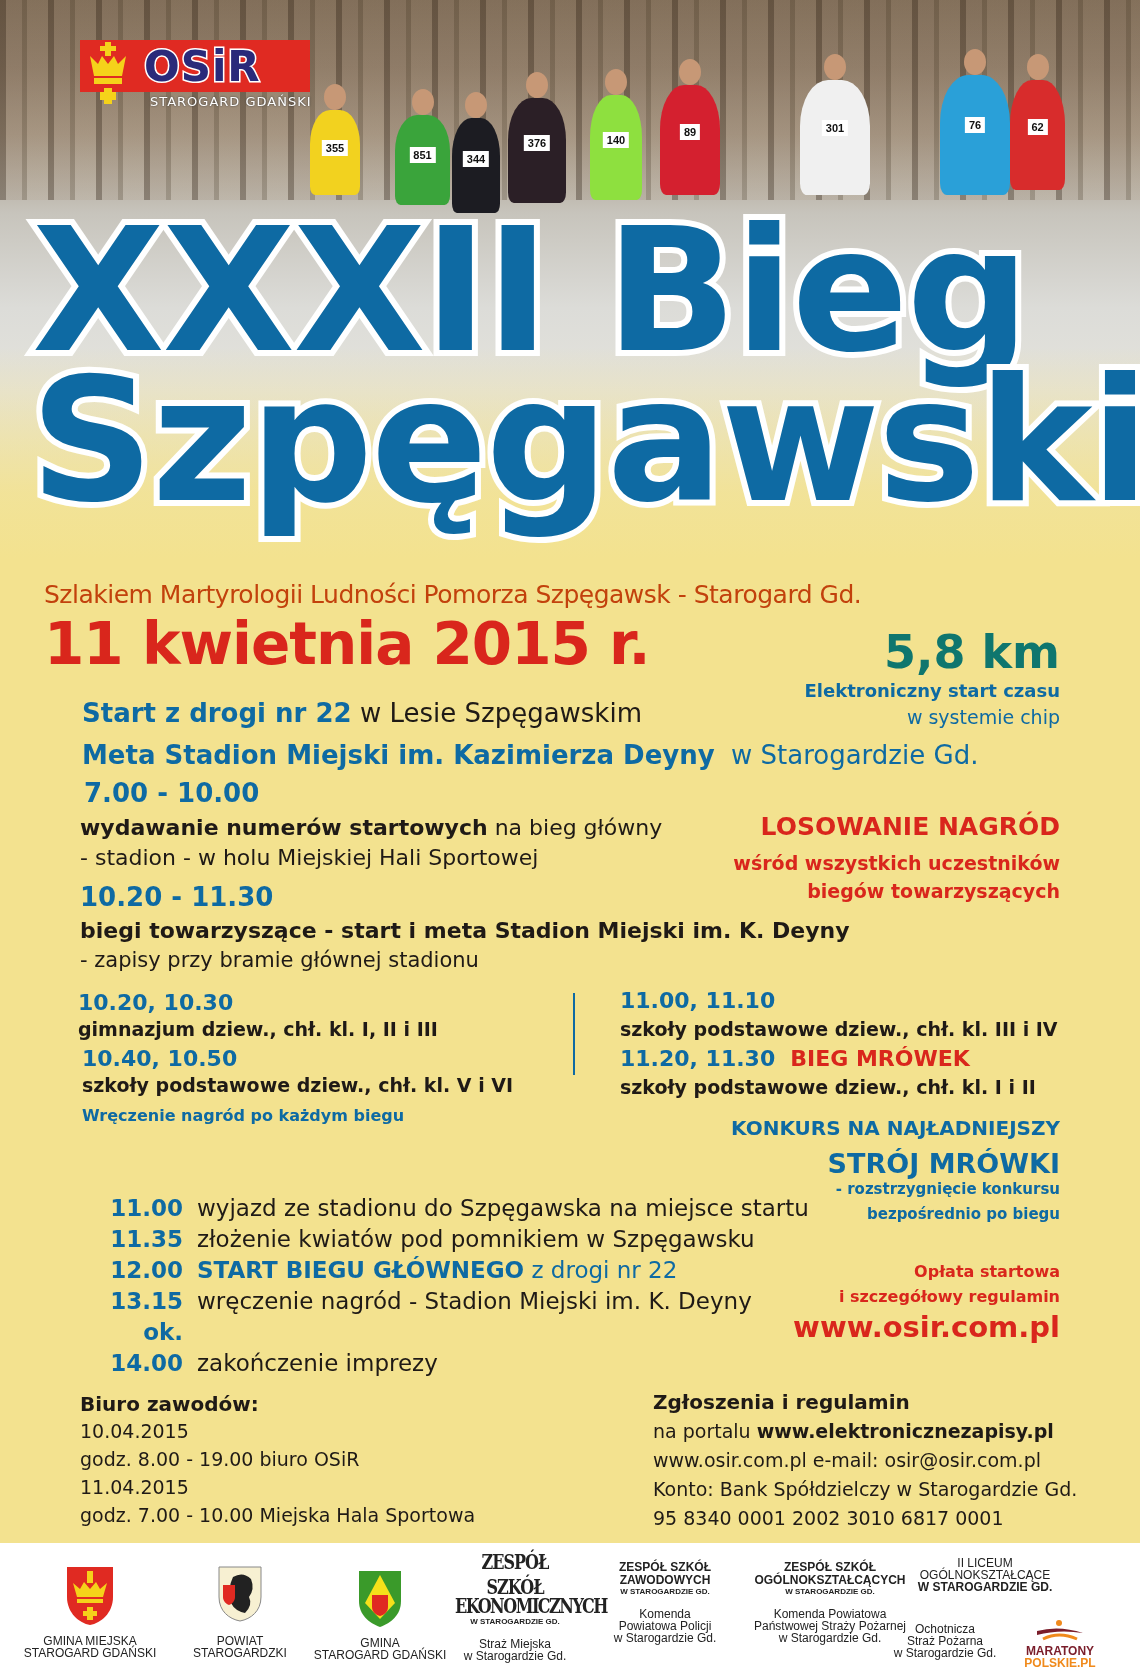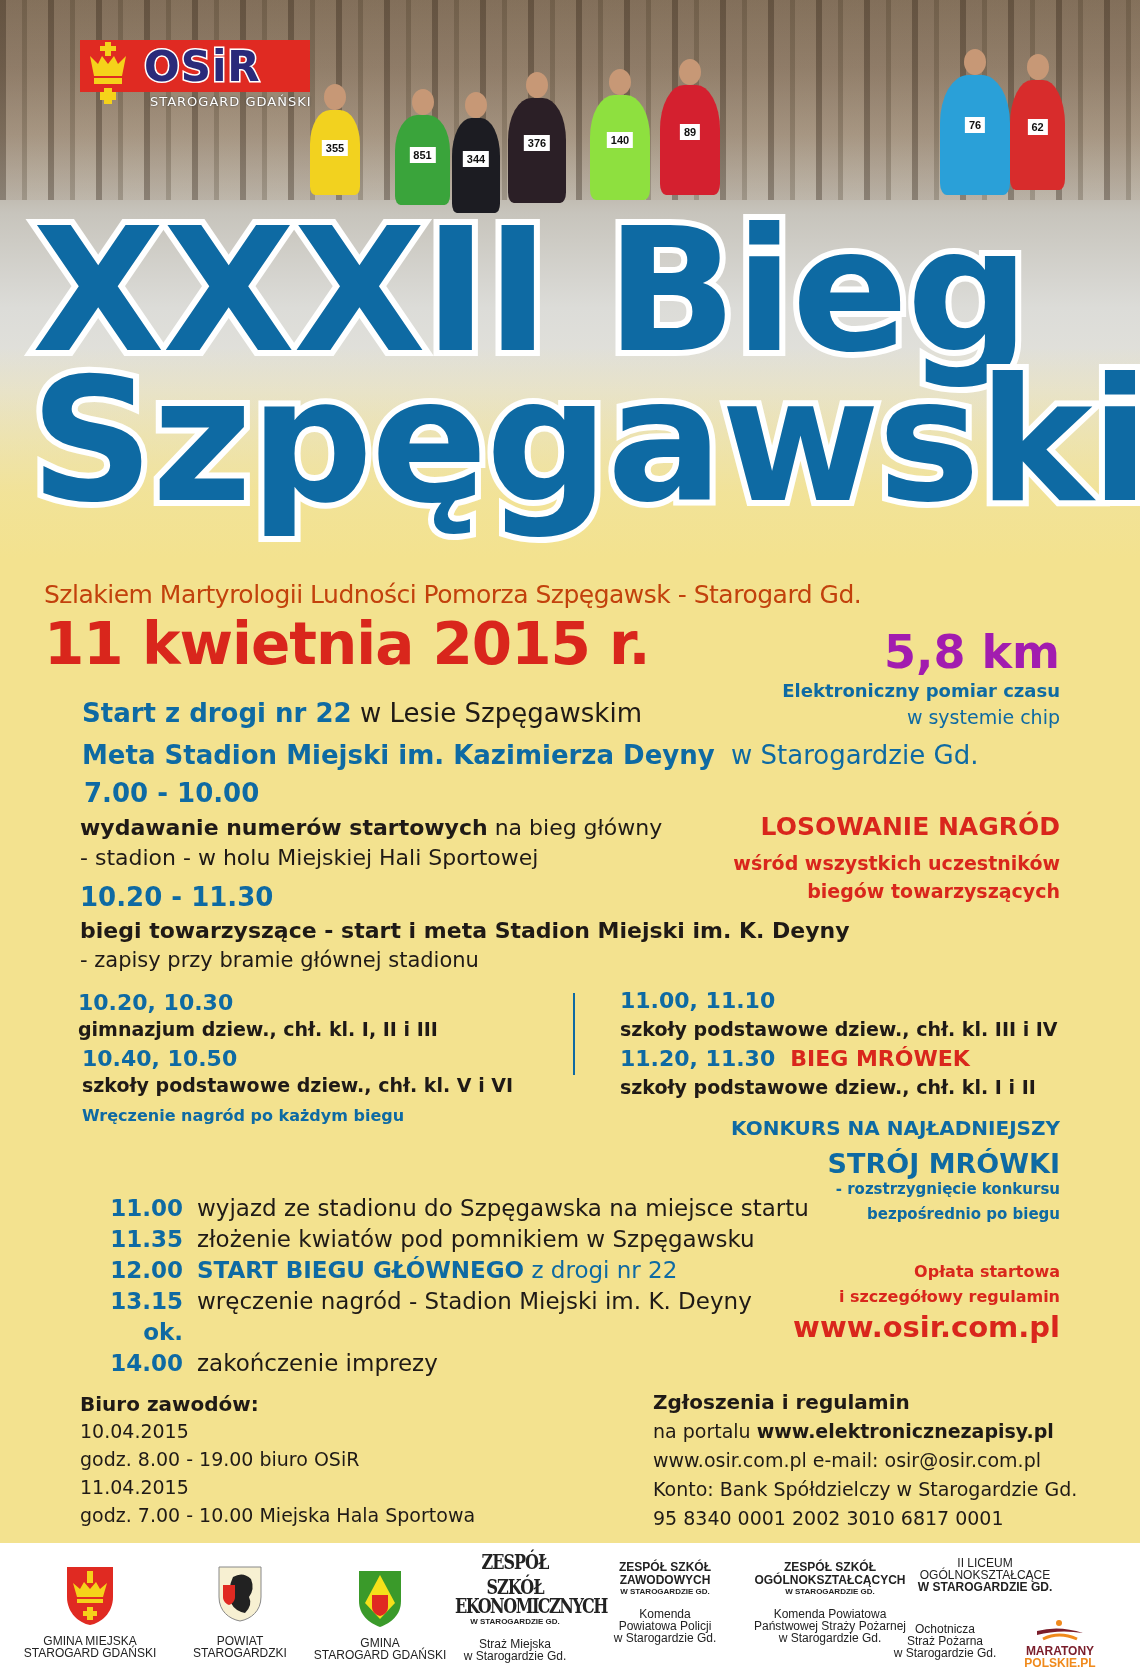--- a/index.html
+++ b/index.html
@@ -24,21 +24,21 @@
     .logo-osir .osir-text { font:bold 42px "DejaVu Sans", sans-serif; color:#2a2a7a; letter-spacing:1px; -webkit-text-stroke:3px #fff; paint-order:stroke fill; margin-left:10px; }
     .logo-sub { position:absolute; left:150px; top:94px; font:13px "DejaVu Sans", sans-serif; color:#fff; letter-spacing:1px; text-shadow:0 0 2px #333; }
 
     .title1, .title2 { position:absolute; font-family:"DejaVu Sans", sans-serif; font-weight:bold; color:#0e6aa3;
       -webkit-text-stroke:12px #fff; paint-order:stroke fill; letter-spacing:-2px; line-height:1; }
     .title1 { left:32px; top:205px; font-size:172px; }
     .title2 { left:30px; top:355px; font-size:172px; }
 
     .subtitle { position:absolute; left:44px; top:580px; font-size:25px; color:#c2410c; letter-spacing:-0.5px;text-align:right; }
     .date { position:absolute; left:44px; top:610px; font-size:58px; font-weight:bold; color:#d9261c; letter-spacing:-1px; }
-    .distance { position:absolute; right:80px; top:625px; font-size:46px; font-weight:bold; color:#a21caf; }
+    .distance { position:absolute; right:80px; top:625px; font-size:46px; font-weight:bold; color:#0f766e; }
     .chip1 { position:absolute; right:80px; top:680px; font-size:18px; font-weight:bold; color:#0e6aa3; }
     .chip2 { position:absolute; right:80px; top:706px; font-size:19px; color:#0e6aa3; }
 
     .blue { color:#0e6aa3; }
     .red { color:#d9261c; }
     .bold { font-weight:bold; }
     .line { position:absolute; white-space:nowrap; }
 
     .losowanie { position:absolute; right:80px; top:812px; font-size:25px; font-weight:bold; color:#d9261c; text-align:right; }
     .los-sub1 { position:absolute; right:80px; top:852px; font-size:19px; font-weight:bold; color:#d9261c; }
@@ -73,27 +73,31 @@
         <div class="bib">851</div>
       </div>
     <div class="runner" style="left:452px;top:78px;width:48px;height:95px;background:#1c1c22;">
         <div class="head"></div>
         <div class="bib">344</div>
       </div>
     <div class="runner" style="left:508px;top:58px;width:58px;height:105px;background:#2b1f26;">
         <div class="head"></div>
         <div class="bib">376</div>
       </div>
-    <div class="runner" style="left:590px;top:55px;width:60px;height:105px;background:#8ee03f;">
+    <div class="runner" style="left:590px;top:55px;width:52px;height:105px;background:#8ee03f;">
         <div class="head"></div>
         <div class="bib">140</div>
       </div>
     <div class="runner" style="left:660px;top:45px;width:60px;height:110px;background:#d4202f;">
         <div class="head"></div>
         <div class="bib">89</div>
+      </div>
+    <div class="runner" style="left:800px;top:40px;width:70px;height:115px;background:#f0f0f0;">
+        <div class="head"></div>
+        <div class="bib">301</div>
       </div>
     <div class="runner" style="left:940px;top:35px;width:70px;height:120px;background:#2aa0d8;">
         <div class="head"></div>
         <div class="bib">76</div>
       </div>
     <div class="runner" style="left:1010px;top:40px;width:55px;height:110px;background:#d82c2c;">
         <div class="head"></div>
         <div class="bib">62</div>
       </div>
   </div>
@@ -112,21 +116,21 @@
   <span class="osir-text">OSiR</span>
 </div>
 <div class="logo-sub">STAROGARD GDAŃSKI</div>
 
 <div class="title1">XXXII Bieg</div>
 <div class="title2">Szpęgawski</div>
 
 <div class="subtitle">Szlakiem Martyrologii Ludności Pomorza Szpęgawsk - Starogard Gd.</div>
 <div class="date">11 kwietnia 2015 r.</div>
 <div class="distance">5,8 km</div>
-<div class="chip1">Elektroniczny pomiar czasu</div>
+<div class="chip1">Elektroniczny start czasu</div>
 <div class="chip2">w systemie chip</div>
 
 <div class="line" style="left:82px;top:698px;font-size:26px;">
   <span class="blue bold">Start z drogi nr 22</span><span> w Lesie Szpęgawskim</span>
 </div>
 <div class="line" style="left:82px;top:740px;font-size:26px;">
   <span class="blue bold">Meta Stadion Miejski im. Kazimierza Deyny</span>
   <span class="blue" style="margin-left:8px;">w Starogardzie Gd.</span>
 </div>
 

